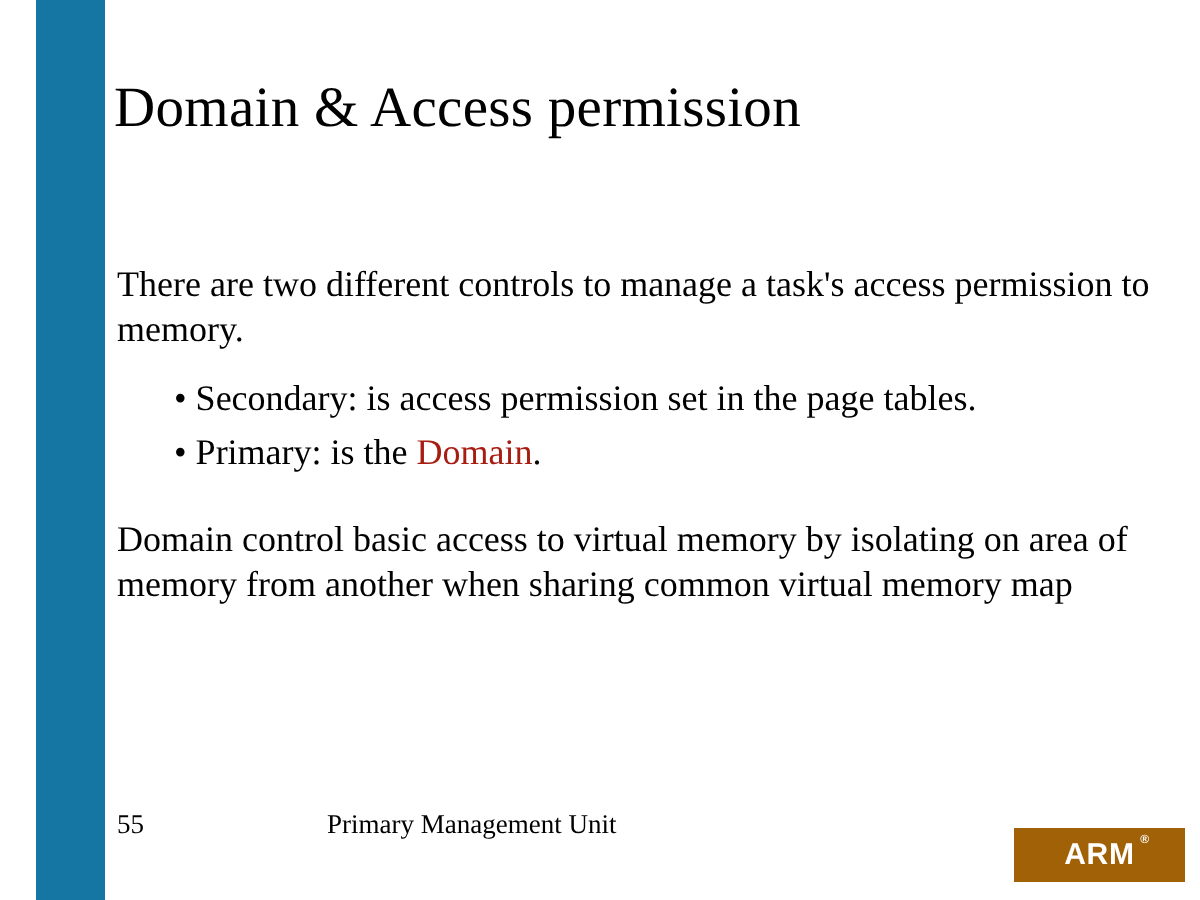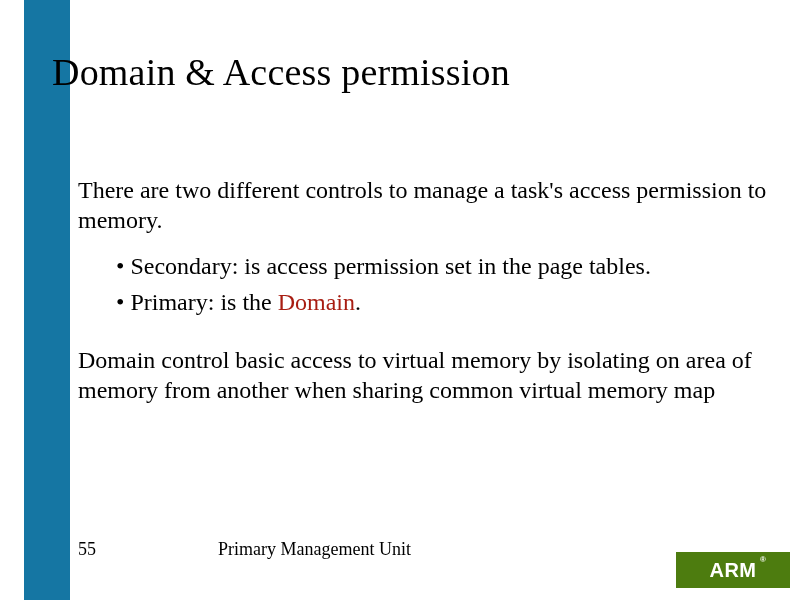--- a/index.html
+++ b/index.html
@@ -16,21 +16,21 @@
     top: 0;
     width: 46px;
     height: 100%;
     background: #1576a3;
   }
   .title {
     position: absolute;
     top: 50px;
     left: 0;
     right: 0;
-    padding-left: 52px;
+    padding-left: 76px;
     font-size: 38px;
     font-weight: 400;
     color: #000000;
     letter-spacing: 0.2px;
   }
   .body {
     position: absolute;
     top: 175px;
     left: 78px;
     right: 30px;
@@ -61,21 +61,21 @@
     color: #000;
   }
   .page-number { width: 140px; }
   .doc-title { flex: 1; }
   .logo {
     position: absolute;
     right: 10px;
     bottom: 12px;
     width: 114px;
     height: 36px;
-    background: #4d7c0f;
+    background: #a16207;
     display: flex;
     align-items: center;
     justify-content: center;
   }
   .logo-text {
     color: #ffffff;
     font-family: Arial, Helvetica, sans-serif;
     font-weight: 700;
     font-size: 20px;
     letter-spacing: 0.5px;

